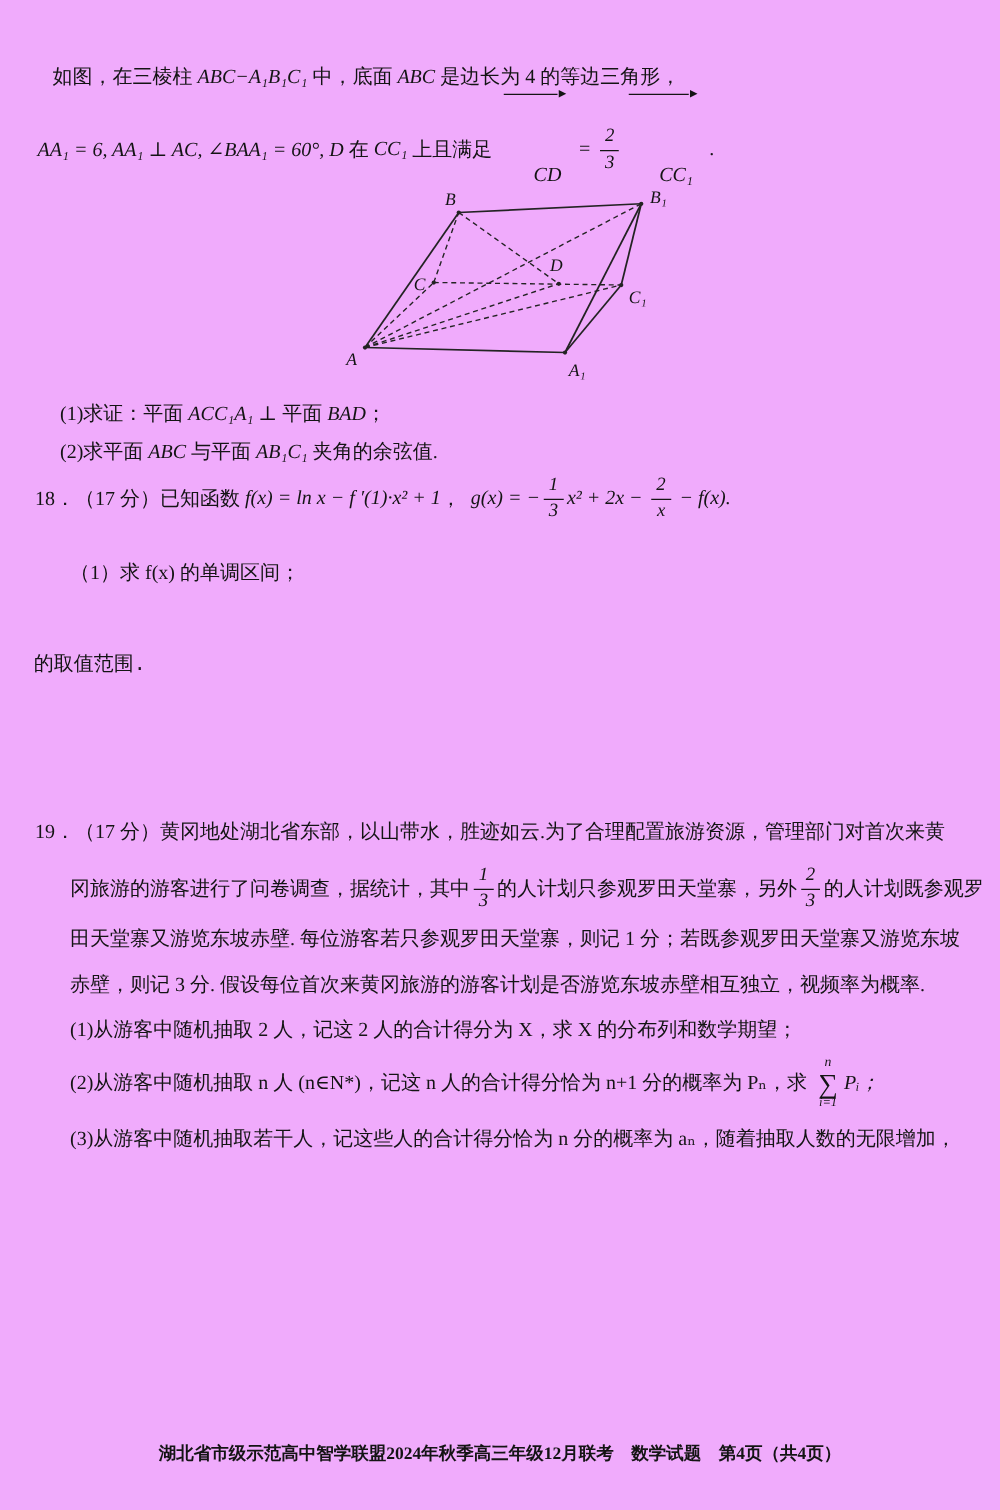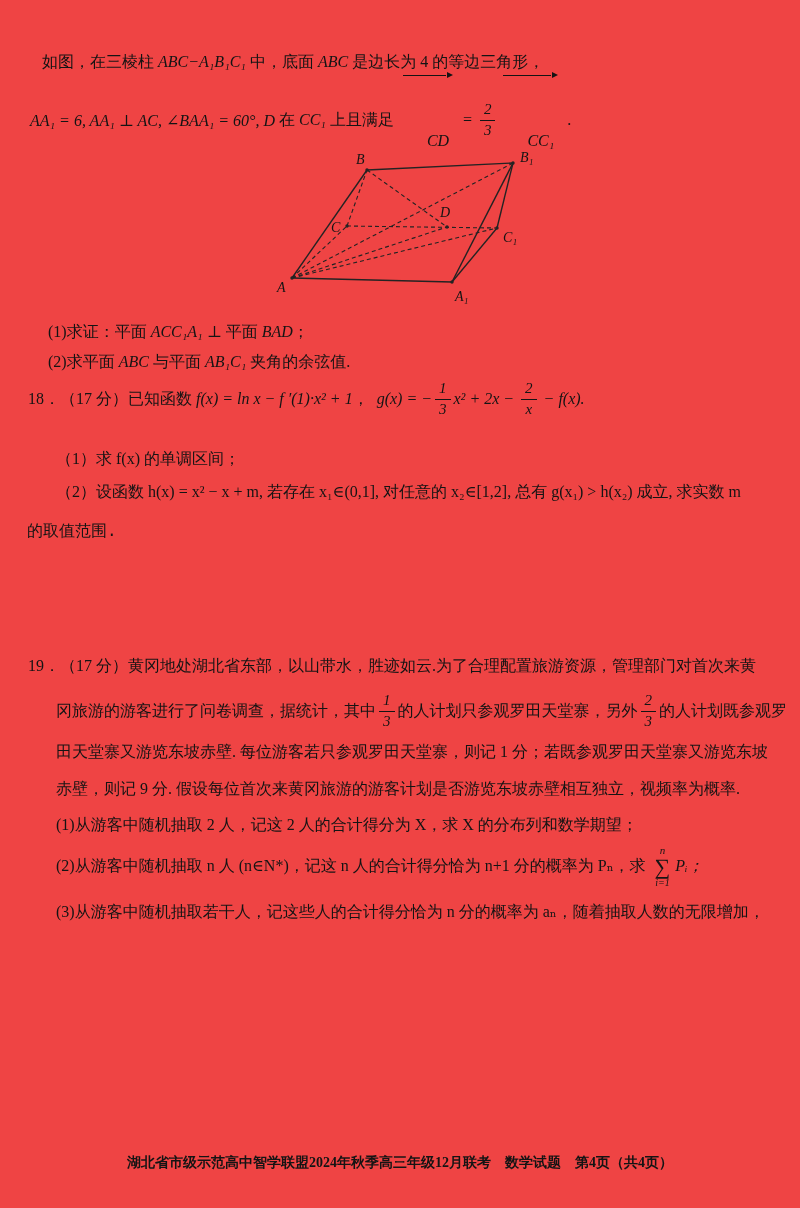--- a/index.html
+++ b/index.html
@@ -1,21 +1,21 @@
 <!DOCTYPE html>
 <html><head>
 <meta charset="utf-8">
 <style>
   * { box-sizing: border-box; }
   html, body { margin: 0; padding: 0; background: #ffffff; }
   .page {
     position: relative;
     width: 800px;
     height: 1208px;
-    background: #ef4444;
+    background: #f0abfc;
     font-family: "Liberation Serif", "DejaVu Serif", serif;
     color: #141414;
     font-size: 16px;
     overflow: hidden;
   }
   .line {
     position: absolute;
     white-space: nowrap;
     line-height: 1.5;
   }
@@ -177,23 +177,20 @@
     <span class="frac">
       <span class="num">2</span>
       <span class="den">x</span>
     </span>
     <span class="m"> − f(x).</span>
   </div>
 
   <div class="line" style="left:56px; top:447px;">
     <span>（1）求 f(x) 的单调区间；</span>
   </div>
-  <div class="line" style="left:56px; top:480px;">
-    <span>（2）设函数 h(x) = x² − x + m, 若存在 x₁∈(0,1], 对任意的 x₂∈[1,2], 总有 g(x₁) &gt; h(x₂) 成立, 求实数 m</span>
-  </div>
   <div class="line" style="left:27px; top:520px;font-family:Liberation Mono, monospace;">
     <span>的取值范围.</span>
   </div>
 
   <div class="line" style="left:28px; top:654px;">
     <span>19．（17 分）黄冈地处湖北省东部，以山带水，胜迹如云.为了合理配置旅游资源，管理部门对首次来黄</span>
   </div>
   <div class="fline" style="left:56px; top:688px; height:46px;">
     <span>冈旅游的游客进行了问卷调查，据统计，其中</span>
     <span class="frac">
@@ -204,21 +201,21 @@
     <span class="frac">
       <span class="num">2</span>
       <span class="den">3</span>
     </span>
     <span>的人计划既参观罗</span>
   </div>
   <div class="line" style="left:56px; top:740px;">
     <span>田天堂寨又游览东坡赤壁. 每位游客若只参观罗田天堂寨，则记 1 分；若既参观罗田天堂寨又游览东坡</span>
   </div>
   <div class="line" style="left:56px; top:777px;">
-    <span>赤壁，则记 9 分. 假设每位首次来黄冈旅游的游客计划是否游览东坡赤壁相互独立，视频率为概率.</span>
+    <span>赤壁，则记 3 分. 假设每位首次来黄冈旅游的游客计划是否游览东坡赤壁相互独立，视频率为概率.</span>
   </div>
   <div class="line" style="left:56px; top:813px;text-align:right;">
     <span>(1)从游客中随机抽取 2 人，记这 2 人的合计得分为 X，求 X 的分布列和数学期望；</span>
   </div>
   <div class="fline" style="left:56px; top:840px; height:52px;">
     <span>(2)从游客中随机抽取 n 人 (n∈N*)，记这 n 人的合计得分恰为 n+1 分的概率为 Pₙ，求 </span>
     <span class="bigsum">
       <span class="sum-top">n</span>
       <span class="sum-sym">∑</span>
       <span class="sum-bot">i=1</span>

